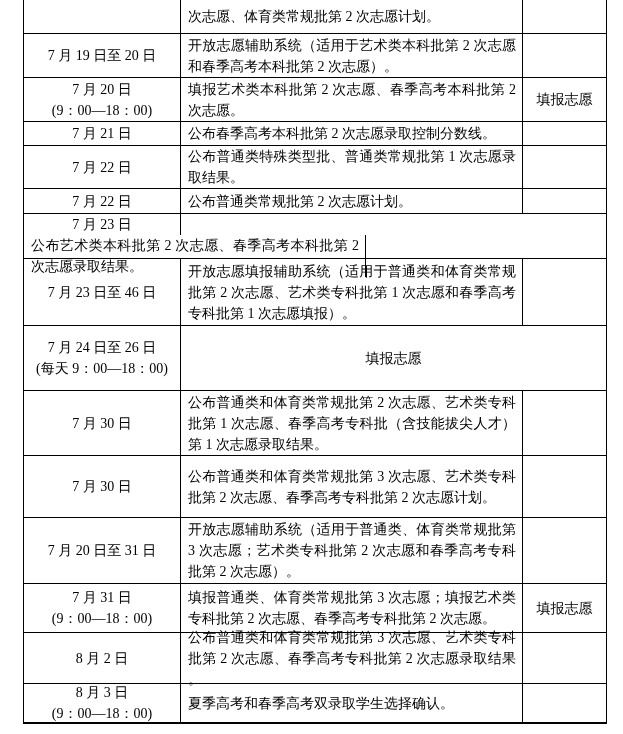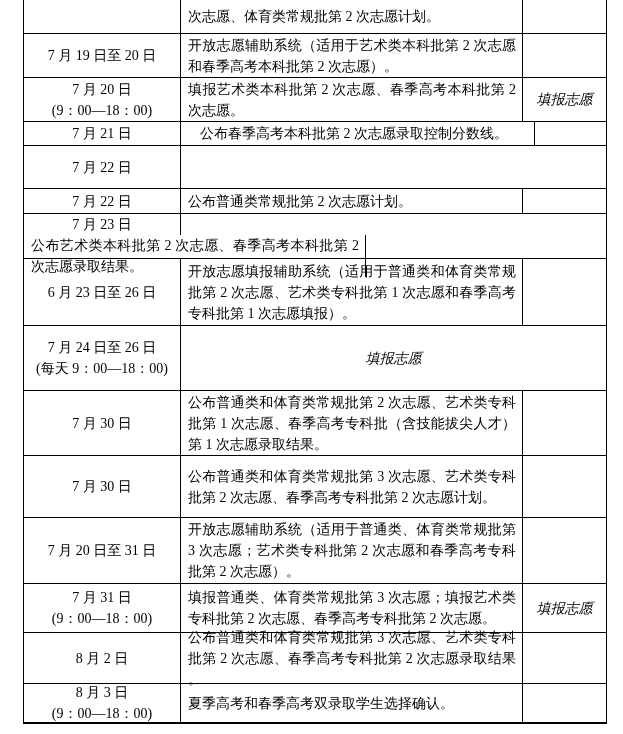--- a/index.html
+++ b/index.html
@@ -31,21 +31,21 @@
   .row {
     display: flex;
     box-sizing: border-box;
     align-items: stretch;
   }
   .row + .row { border-top: 1px solid #000; }
   
   .r1  { height: 33px; }
   .r2  { height: 44px; }
   .r3  { height: 44px; }
-  .r4  { height: 24px; gap: 12px; }
+  .r4  { height: 24px; }
   .r5  { height: 43px; }
   .r6  { height: 25px; }
   .r7  { height: 45px; flex-direction: column; }
   .r8  { height: 67px; }
   .r9  { height: 65px; }
   .r10 { height: 65px; }
   .r11 { height: 62px; }
   .r12 { height: 66px; }
   .r13 { height: 49px; }
   .r14 { height: 51px; }
@@ -79,21 +79,20 @@
     text-align-last: left;
     word-break: break-all;
     line-break: anywhere;
   }
   .c-action {
     flex: 1;
     display: flex;
     align-items: center;
     justify-content: center;
     text-align: left;
-    font-style: italic;
   }
   .dl { white-space: nowrap; }
 </style>
 </head>
 <body>
 
 <div class="page">
   <div class="sched-table">
 
     <div class="row r1">
@@ -146,20 +145,23 @@
       <div class="cell c-action">
         <div></div>
       </div>
     </div>
 
     <div class="row r5">
       <div class="cell c-date">
         <div class="dl">7 月 22 日</div>
         <div class="dl"></div>
       </div>
+      <div class="cell c-event">
+        <div class="ev">公布普通类特殊类型批、普通类常规批第 1 次志愿录取结果。</div>
+      </div>
       <div class="cell c-action">
         <div></div>
       </div>
     </div>
 
     <div class="row r6">
       <div class="cell c-date">
         <div class="dl">7 月 22 日</div>
         <div class="dl"></div>
       </div>
@@ -179,21 +181,21 @@
       <div class="cell c-event">
         <div class="ev">公布艺术类本科批第 2 次志愿、春季高考本科批第 2 次志愿录取结果。</div>
       </div>
       <div class="cell c-action">
         <div></div>
       </div>
     </div>
 
     <div class="row r8">
       <div class="cell c-date">
-        <div class="dl">6 月 23 日至 26 日</div>
+        <div class="dl">7 月 23 日至 46 日</div>
         <div class="dl"></div>
       </div>
       <div class="cell c-event">
         <div class="ev">开放志愿填报辅助系统（适用于普通类和体育类常规批第 2 次志愿、艺术类专科批第 1 次志愿和春季高考专科批第 1 次志愿填报）。</div>
       </div>
       <div class="cell c-action">
         <div></div>
       </div>
     </div>
 

